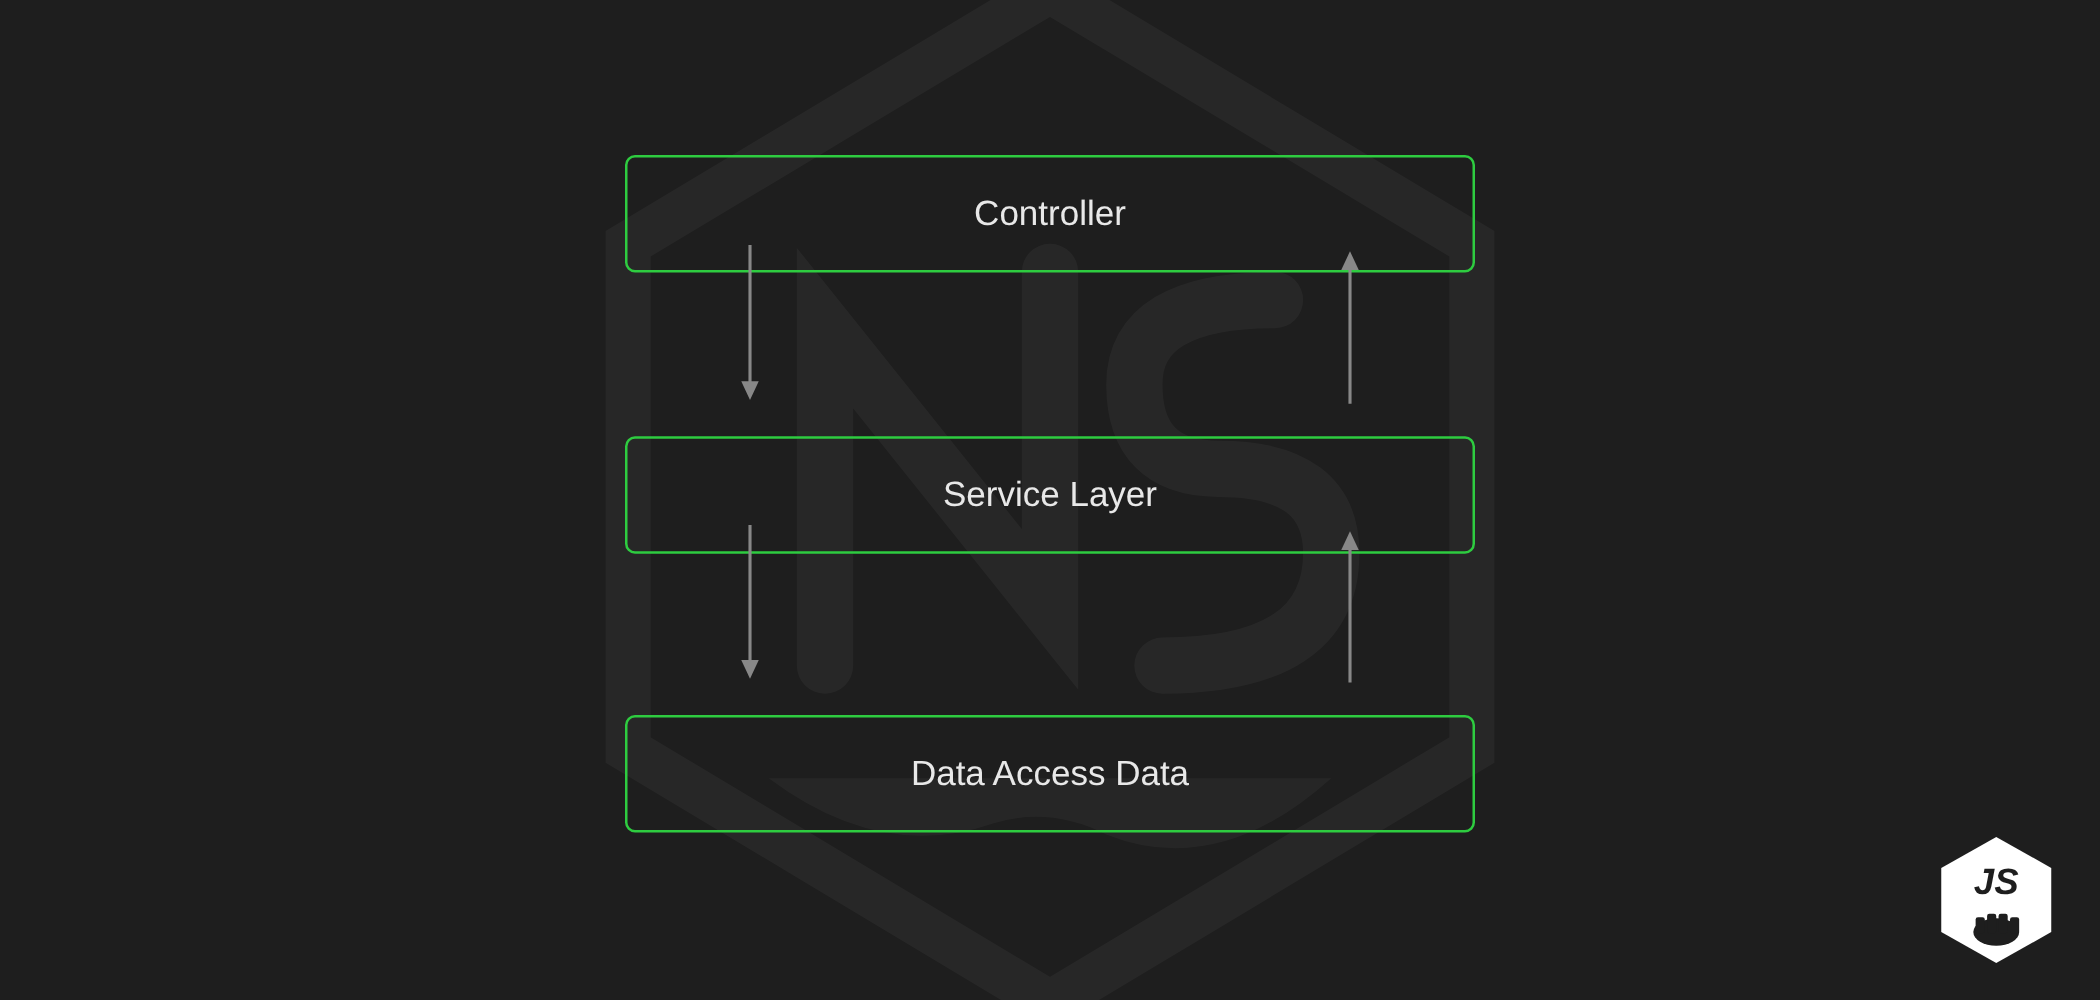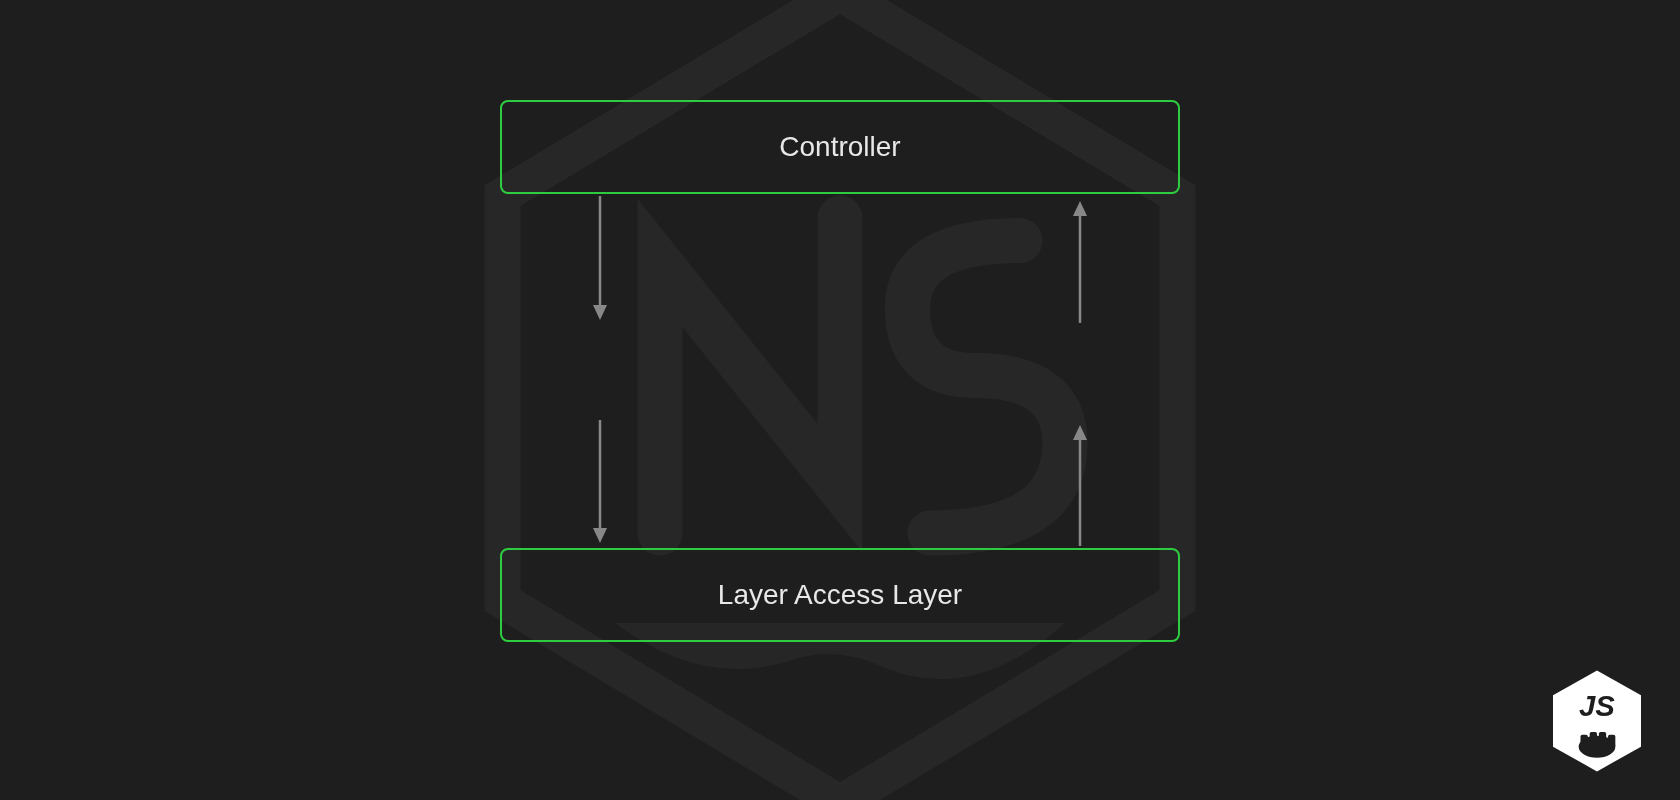--- a/index.html
+++ b/index.html
@@ -44,20 +44,21 @@
     .layer-box {
       width: 680px;
       height: 94px;
       border: 2.5px solid #2ecc40;
       border-radius: 8px;
       display: flex;
       align-items: center;
       justify-content: center;
       position: absolute;
       background-color: transparent;
+      margin-top: 24px;
     }
     
     .layer-box.controller {
       top: 100px;
     }
     
     .layer-box.service {
       top: 325px;
     }
     
@@ -101,23 +102,26 @@
     <path d="M 50 150 Q 70 165 90 158 Q 100 155 110 160 Q 130 168 150 150" fill="#ffffff" opacity="0.9"></path>
   </svg>
 </div>
 
 <div class="diagram-container">
 
   <div class="layer-box controller">
     <span class="layer-label">Controller</span>
   </div>
 
+  <div class="layer-box service">
+    <span class="layer-label">Service Layer</span>
+  </div>
 
   <div class="layer-box data-access">
-    <span class="layer-label">Layer Access Layer</span>
+    <span class="layer-label">Data Access Data</span>
   </div>
 
   <svg class="arrows-svg">
     <defs>
       <marker id="arrowhead-down" markerWidth="10" markerHeight="10" refX="5" refY="8" orient="auto">
         <path d="M 0 0 L 10 0 L 5 10 Z" fill="#888888"></path>
       </marker>
       <marker id="arrowhead-up" markerWidth="10" markerHeight="10" refX="5" refY="2" orient="auto">
         <path d="M 0 10 L 10 10 L 5 0 Z" fill="#888888"></path>
       </marker>

